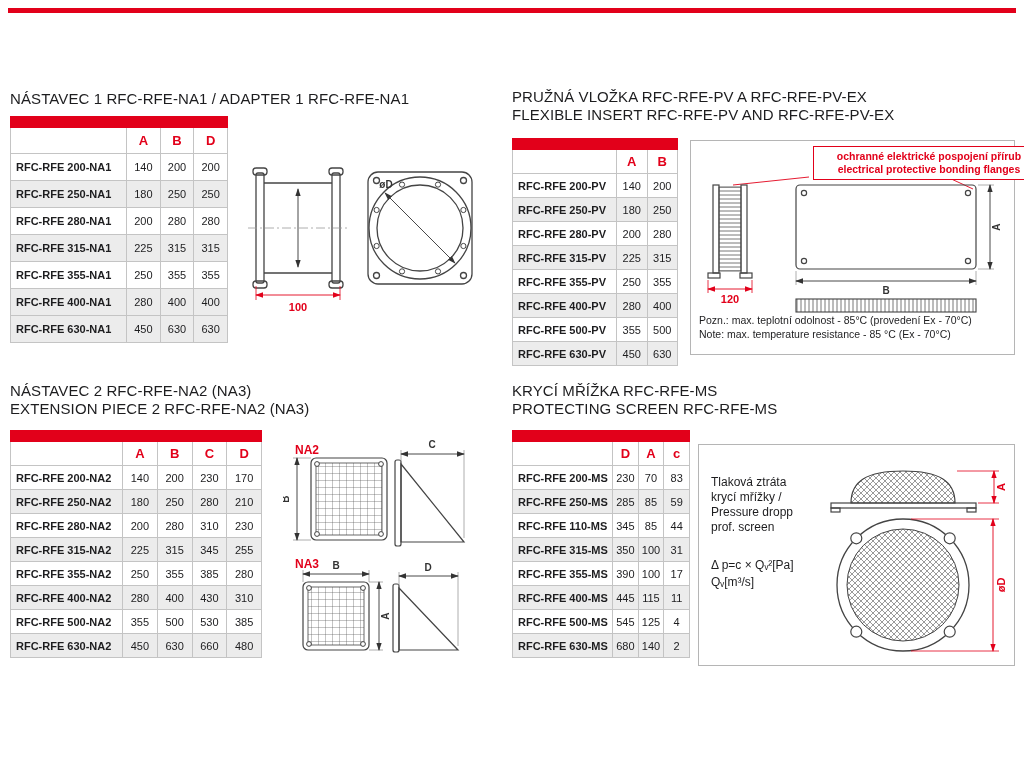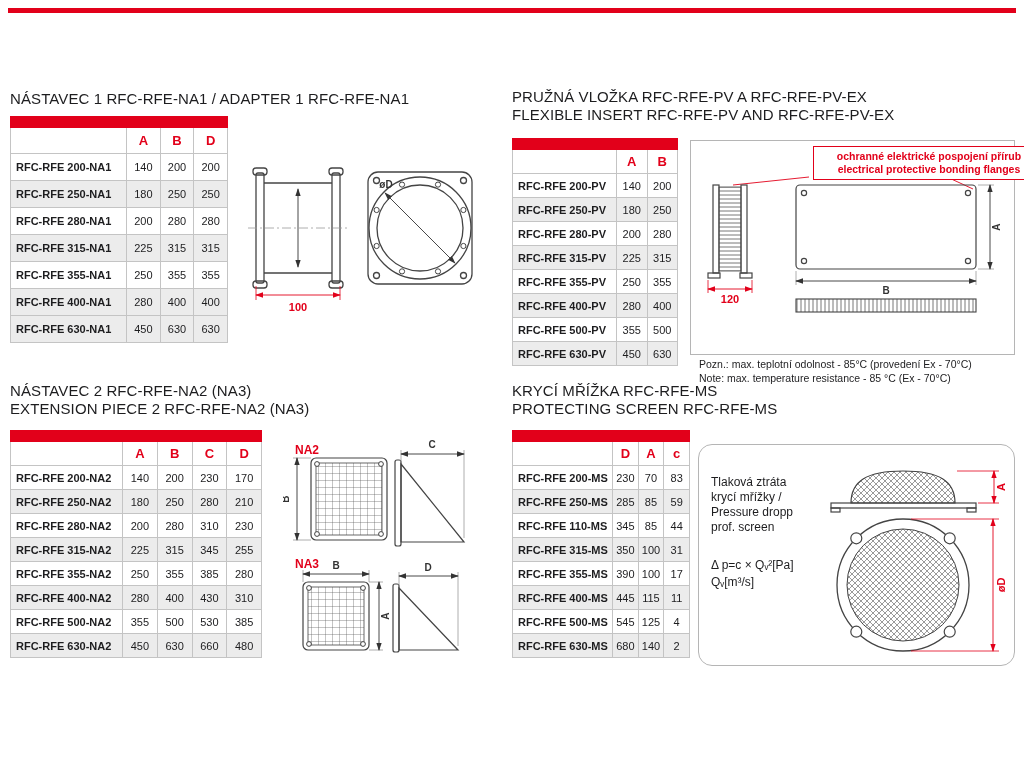--- a/index.html
+++ b/index.html
@@ -23,21 +23,21 @@
   .t-top th { height: 26px; } .t-top td { height: 27px; }
   .t-bot th { height: 24px; } .t-bot td { height: 24px; }
   .tbl-na1 { width: 218px; } .tbl-pv { width: 166px; }
   .tbl-na2 { width: 252px; } .tbl-ms { width: 178px; }
 
   .figbox { border: 1px solid #b5b5b5; background: #fff; }
 
   .pv-ann { position: absolute; left: 84px; top: 5px; width: 232px; border: 1px solid #e2001a;
             color: #e2001a; font-size: 10.5px; font-weight: 700; text-align: center;
             line-height: 13px; padding: 3px 2px; background: #fff; margin-left: 38px; }
-  .pv-note { position: absolute; left: 8px; top: 172px; font-size: 10.5px; line-height: 14px; color: #1d1d1f; margin-top: 44px; }
+  .pv-note { position: absolute; left: 8px; top: 172px; font-size: 10.5px; line-height: 14px; color: #1d1d1f; }
 
   .ms-text { position: absolute; left: 12px; top: 30px; font-size: 12px; line-height: 15px; color: #1d1d1f; }
   .ms-formula { position: absolute; left: 12px; top: 112px; font-size: 12px; line-height: 17px; color: #1d1d1f; }
 
   text.dim-red { fill: #e2001a; font: 700 11px "Liberation Sans", sans-serif; }
   text.dim-blk { fill: #333333; font: 700 10px "Liberation Sans", sans-serif; }
   text.lbl-red { fill: #e2001a; font: 700 12px "Liberation Sans", sans-serif; }
 </style>
 </head>
 <body>
@@ -489,21 +489,21 @@
       </tr>
       <tr class="alt">
         <td class="rowlabel">RFC-RFE 630-MS</td>
         <td>680</td>
         <td>140</td>
         <td>2</td>
       </tr>
     </tbody>
 </table>
 
-<div class="abs figbox" style="left:698px; top:444px; width:317px; height:222px;border-radius:14px;">
+<div class="abs figbox" style="left:698px; top:444px; width:317px; height:222px;">
   <div class="ms-text">
     <div>Tlaková ztráta</div>
     <div>krycí mřížky /</div>
     <div>Pressure dropp</div>
     <div>prof. screen</div>
   </div>
   <div class="ms-formula">
     <div>Δ p=c × Qᵥ²[Pa]</div>
     <div>Qᵥ[m³/s]</div>
   </div>

